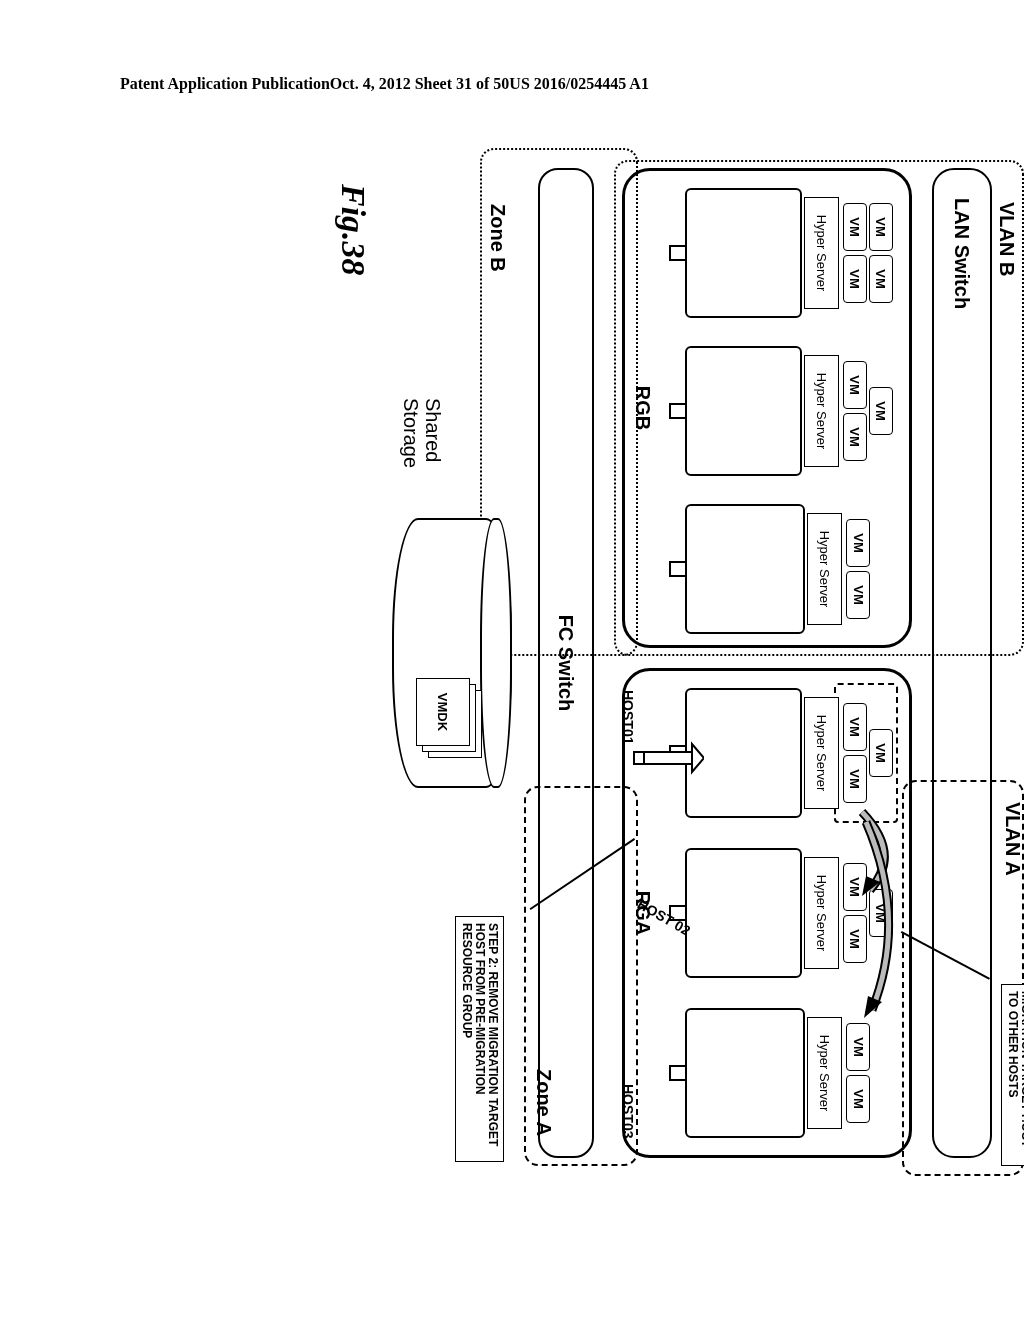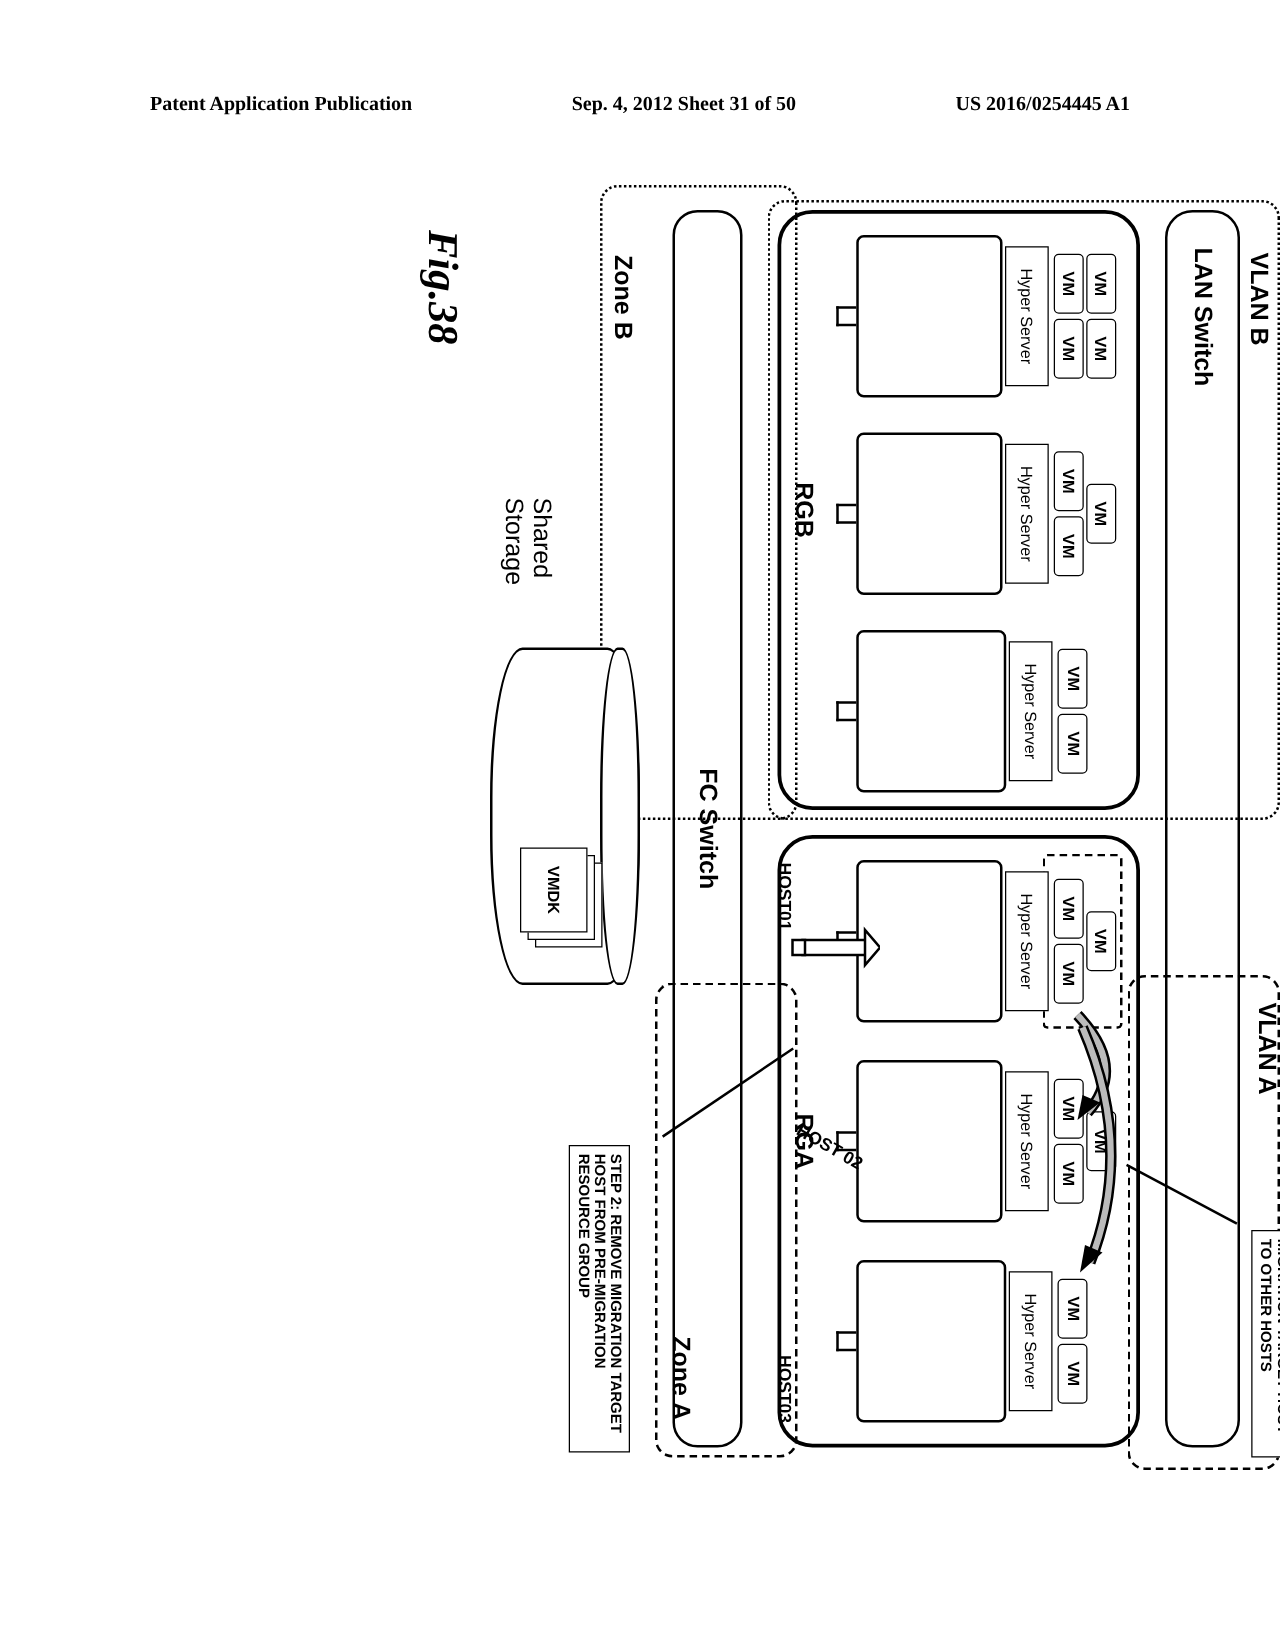--- a/index.html
+++ b/index.html
@@ -7,21 +7,21 @@
     width: 1024px;
     height: 1320px;
     background: #fff;
     font-family: "Times New Roman", serif;
     position: relative;
   }
   .header {
     position: absolute;
     top: 75px; left: 0; right: 0;
     display: flex;
-    justify-content: space-between;
+    justify-content: flex-start;
     padding: 0 120px;
     font-size: 16px;
     font-weight: bold;
   }
   .header span { font-family: "Times New Roman", serif; }
 
   .diagram-stage {
     position: absolute;
     top: 190px; left: 50px;
     width: 924px; height: 900px;
@@ -217,21 +217,21 @@
     position: absolute;
     top: 328px; left: 602px;
     width: 36px; height: 84px;
   }
 </style>
 </head>
 <body>
 
 <div class="header">
   <span>Patent Application Publication</span>
-  <span>Sep. 4, 2012  Sheet 31 of 50</span>
+  <span>Oct. 4, 2012  Sheet 31 of 50</span>
   <span>US 2016/0254445 A1</span>
 </div>
 
 <div class="diagram-stage">
   <div class="diagram">
 
     <div class="lan-switch">
       <span>LAN Switch</span>
     </div>
 

